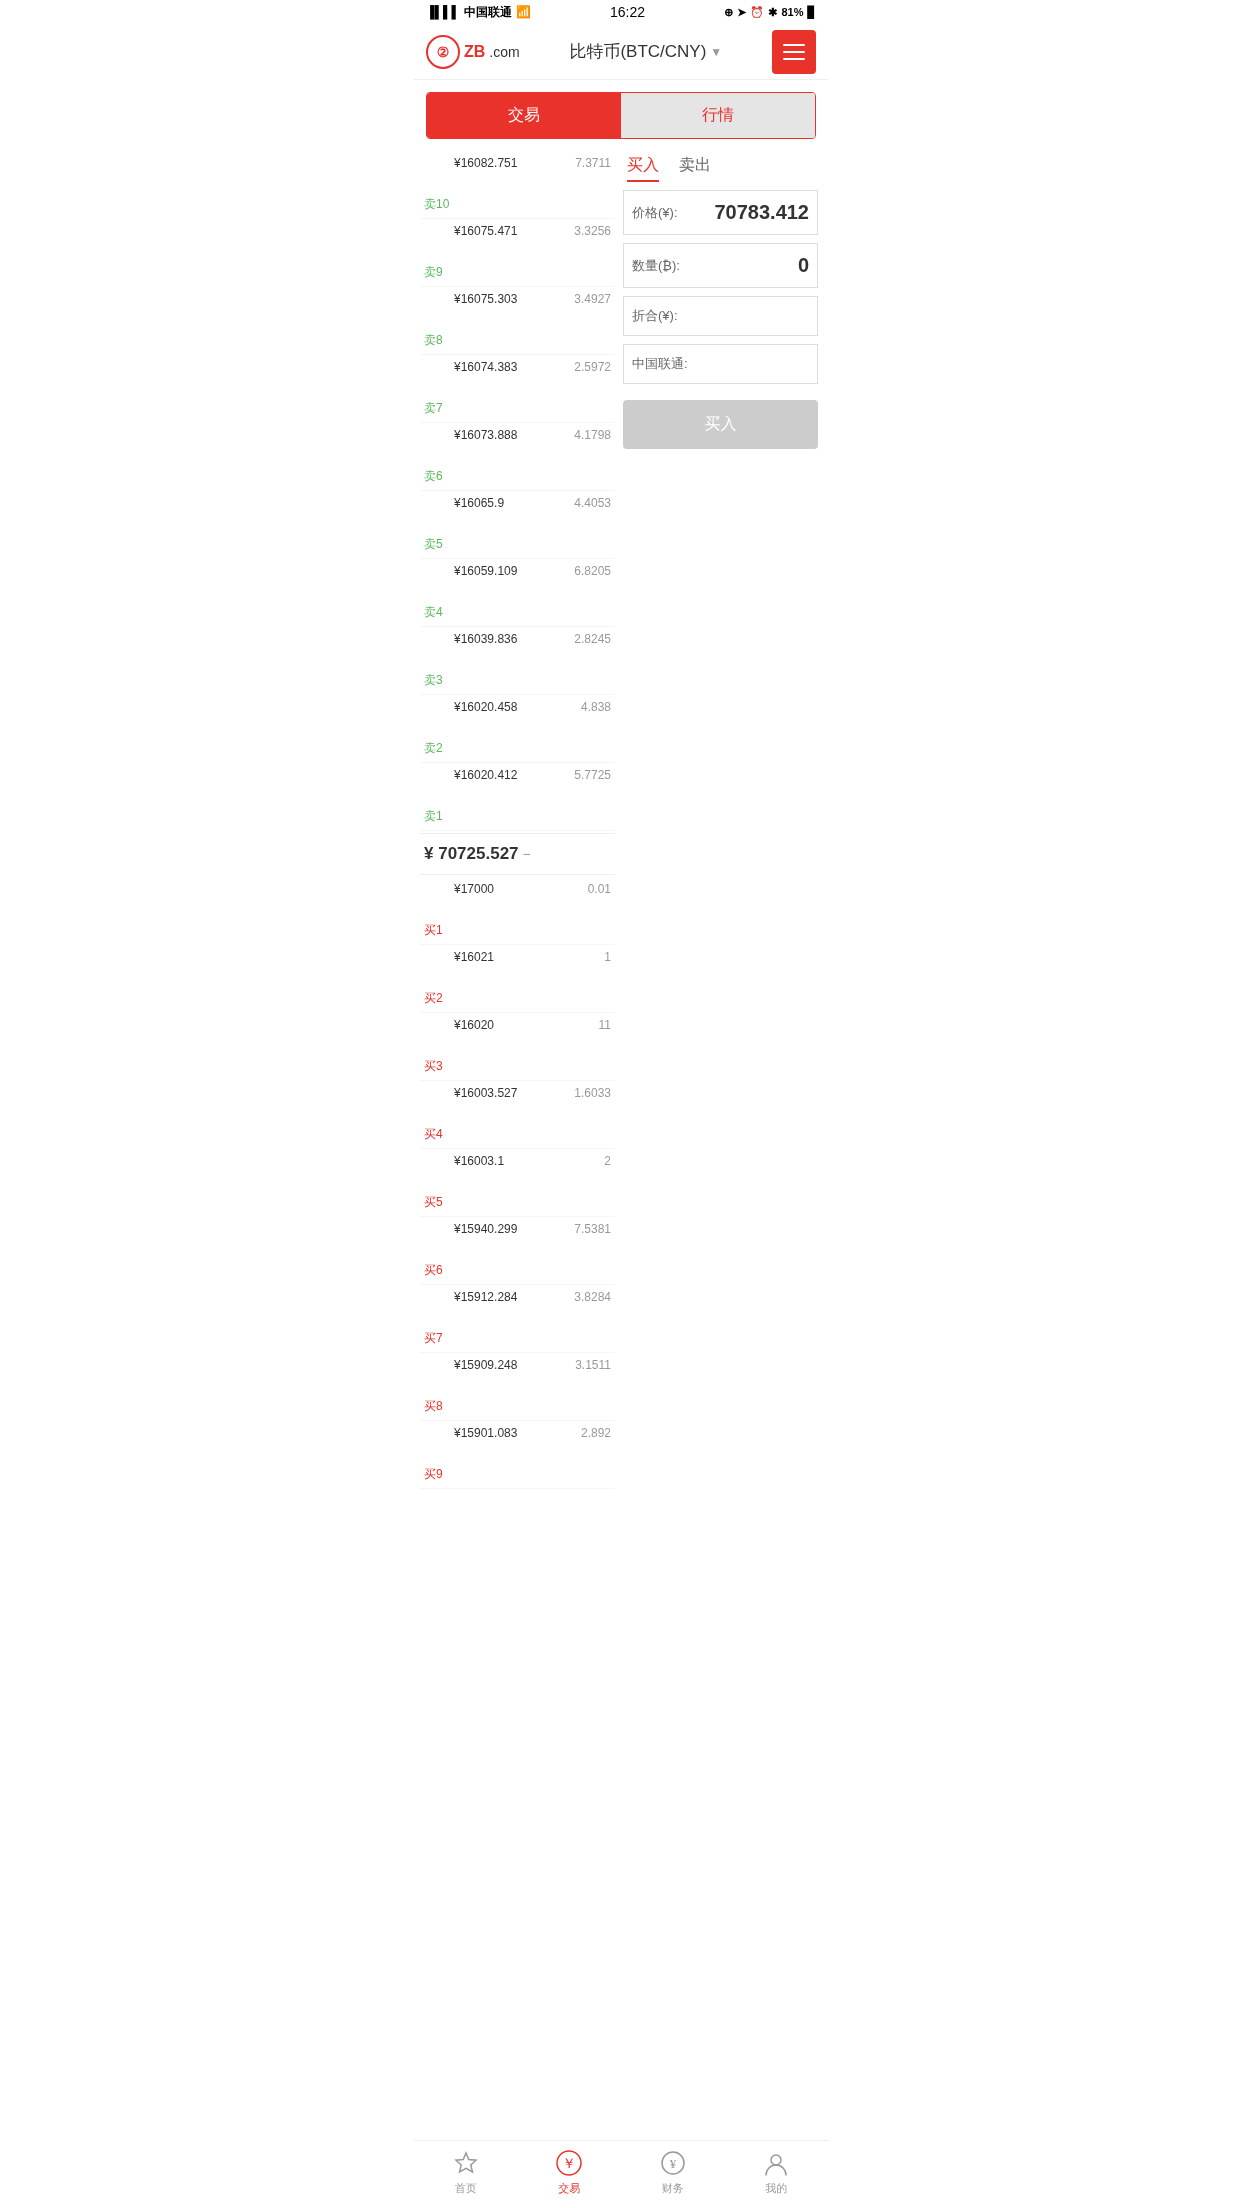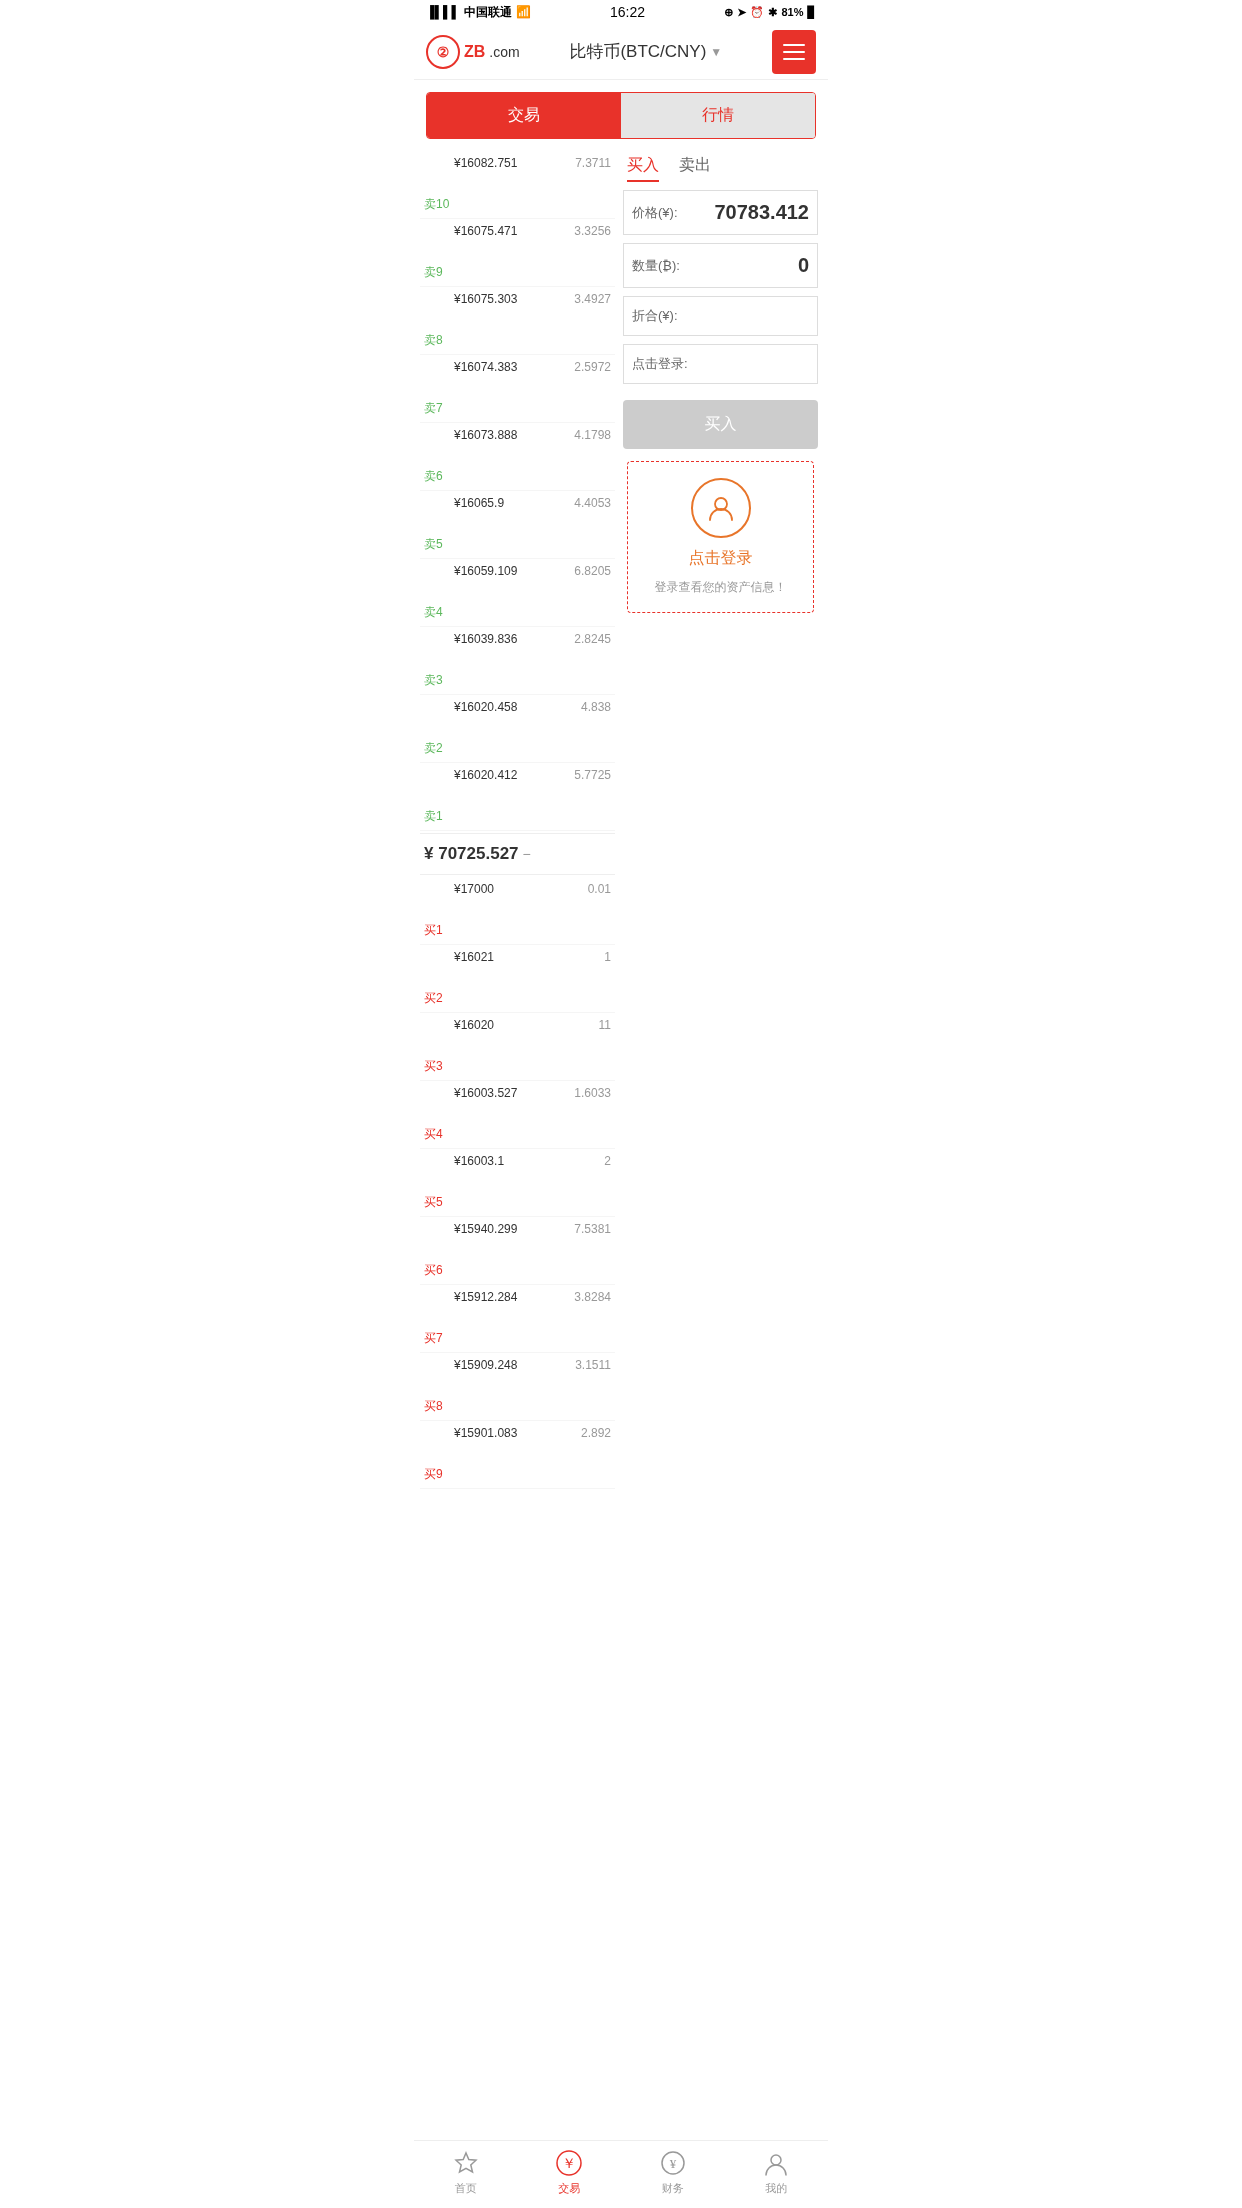--- a/index.html
+++ b/index.html
@@ -457,38 +457,28 @@
         </div>
 
         
         <div class="form-field">
           <span class="label">折合(¥):</span>
           <span class="value placeholder"></span>
         </div>
 
         
         <div class="form-field">
-          <span class="label">点击登录:</span>
+          <span class="label">中国联通:</span>
           <span class="value placeholder"></span>
         </div>
 
         
         <button class="buy-btn">买入</button>
 
         
-        <div class="login-box">
-          <div class="login-avatar">
-            <svg width="30" height="30" viewBox="0 0 30 30" fill="none" xmlns="http://www.w3.org/2000/svg">
-              <circle cx="15" cy="11" r="6" stroke="#e8752a" stroke-width="1.8"></circle>
-              <path d="M4 27c0-6.075 4.925-11 11-11s11 4.925 11 11" stroke="#e8752a" stroke-width="1.8" stroke-linecap="round"></path>
-            </svg>
-          </div>
-          <div class="login-text">点击登录</div>
-          <div class="login-sub">登录查看您的资产信息！</div>
-        </div>
       </div>
     </div>
   </div>
 
 </div>
 
 <div class="bottom-nav">
   <div class="nav-item">
     <div class="nav-icon">
       <svg width="26" height="26" viewBox="0 0 26 26" fill="none" stroke="#999" stroke-width="1.5" xmlns="http://www.w3.org/2000/svg">

